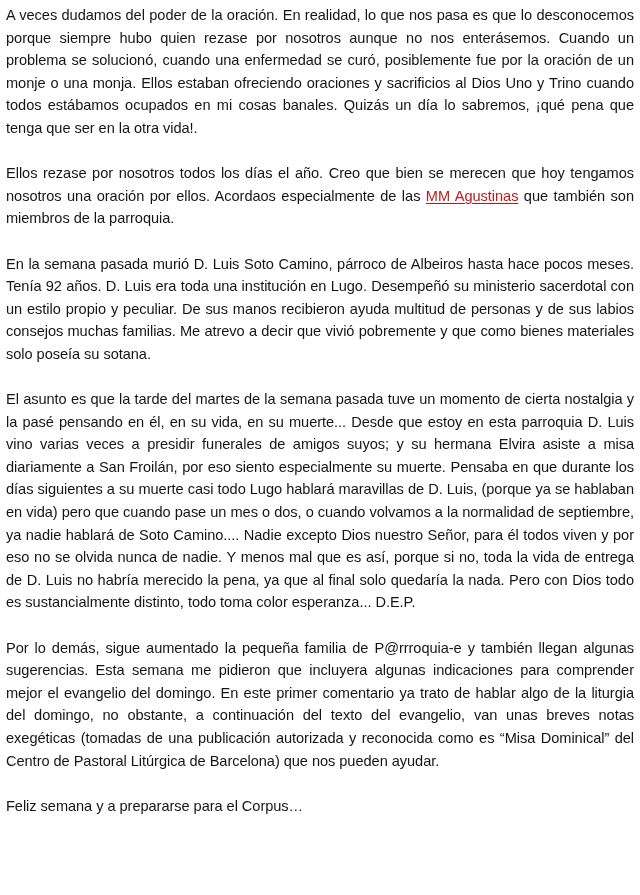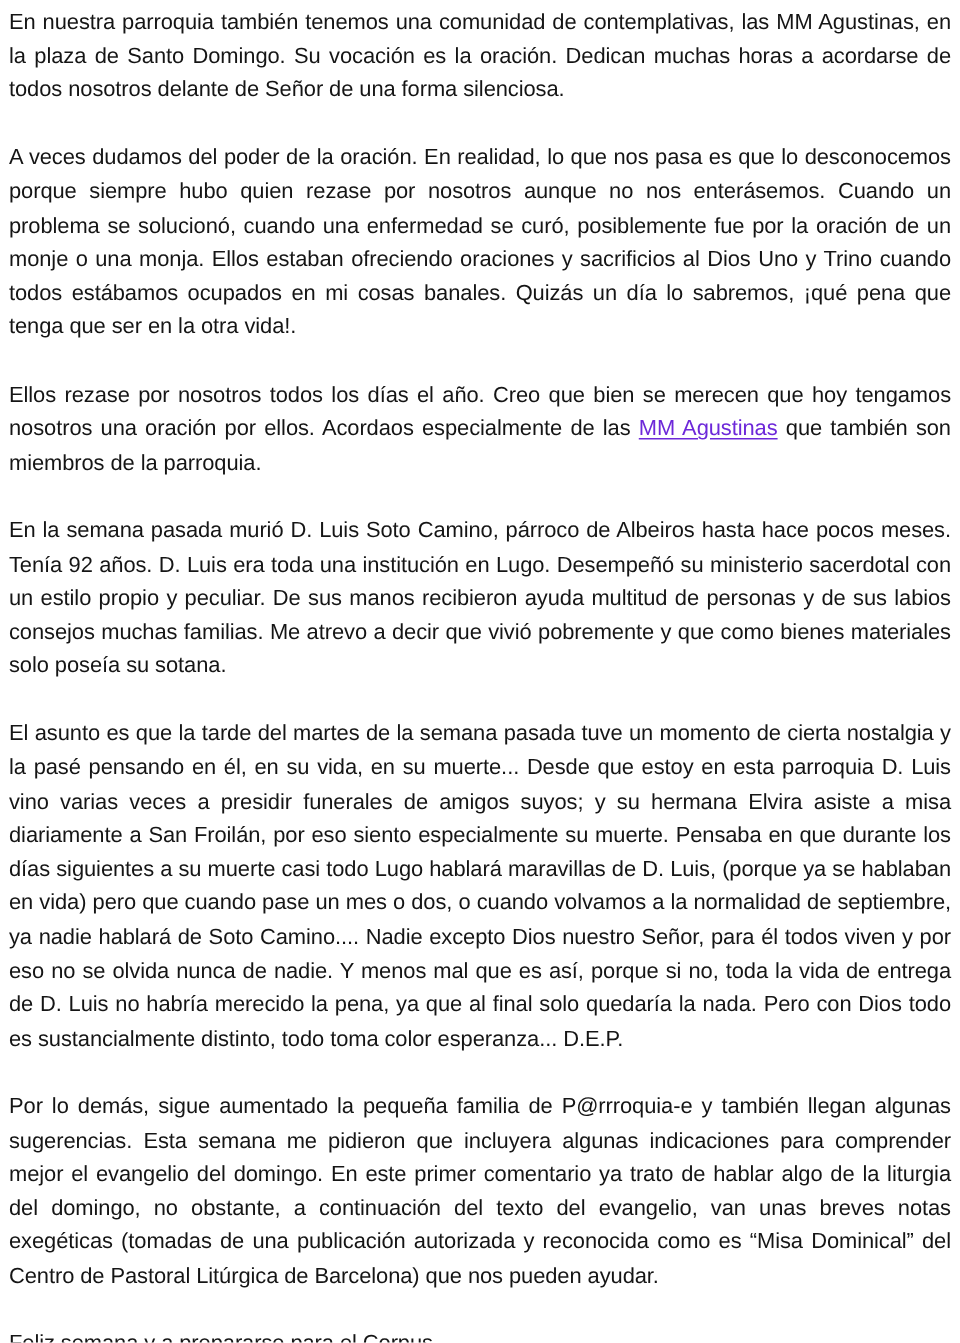--- a/index.html
+++ b/index.html
@@ -38,30 +38,29 @@
   
   .para + .para {
     margin-top: 22.6px;
   }
 
   .para.last-flush {
     text-align: left;
   }
 
   .link {
-    color: #6d28d9;
+    color: #b91c1c;
     text-underline-offset: 1.5px;
   }
 </style>
 </head>
 <body>
 
 <div id="page">
 
-  <p class="para">En nuestra parroquia también tenemos una comunidad de contemplativas, las MM Agustinas, en la plaza de Santo Domingo. Su vocación es la oración. Dedican muchas horas a acordarse de todos nosotros delante de Señor de una forma silenciosa.</p>
 
   <p class="para">A veces dudamos del poder de la oración. En realidad, lo que nos pasa es que lo desconocemos porque siempre hubo quien rezase por nosotros aunque no nos enterásemos. Cuando un problema se solucionó, cuando una enfermedad se curó, posiblemente fue por la oración de un monje o una monja. Ellos estaban ofreciendo oraciones y sacrificios al Dios Uno y Trino cuando todos estábamos ocupados en mi cosas banales. Quizás un día lo sabremos, ¡qué pena que tenga que ser en la otra vida!.</p>
 
   <p class="para"><span>Ellos rezase por nosotros todos los días el año. Creo que bien se merecen que hoy tengamos nosotros una oración por ellos. Acordaos especialmente de las </span><a class="link" href="#">MM Agustinas</a><span> que también son miembros de la parroquia.</span></p>
 
   <p class="para">En la semana pasada murió D. Luis Soto Camino, párroco de Albeiros hasta hace pocos meses. Tenía 92 años. D. Luis era toda una institución en Lugo. Desempeñó su ministerio sacerdotal con un estilo propio y peculiar. De sus manos recibieron ayuda multitud de personas y de sus labios consejos muchas familias. Me atrevo a decir que vivió pobremente y que como bienes materiales solo poseía su sotana.</p>
 
   <p class="para">El asunto es que la tarde del martes de la semana pasada tuve un momento de cierta nostalgia y la pasé pensando en él, en su vida, en su muerte... Desde que estoy en esta parroquia D. Luis vino varias veces a presidir funerales de amigos suyos; y su hermana Elvira asiste a misa diariamente a San Froilán, por eso siento especialmente su muerte. Pensaba en que durante los días siguientes a su muerte casi todo Lugo hablará maravillas de D. Luis, (porque ya se hablaban en vida) pero que cuando pase un mes o dos, o cuando volvamos a la normalidad de septiembre, ya nadie hablará de Soto Camino.... Nadie excepto Dios nuestro Señor, para él todos viven y por eso no se olvida nunca de nadie. Y menos mal que es así, porque si no, toda la vida de entrega de D. Luis no habría merecido la pena, ya que al final solo quedaría la nada. Pero con Dios todo es sustancialmente distinto, todo toma color esperanza... D.E.P.</p>
 
   <p class="para">Por lo demás, sigue aumentado la pequeña familia de P@rrroquia-e y también llegan algunas sugerencias. Esta semana me pidieron que incluyera algunas indicaciones para comprender mejor el evangelio del domingo. En este primer comentario ya trato de hablar algo de la liturgia del domingo, no obstante, a continuación del texto del evangelio, van unas breves notas exegéticas (tomadas de una publicación autorizada y reconocida como es “Misa Dominical” del Centro de Pastoral Litúrgica de Barcelona) que nos pueden ayudar.</p>

